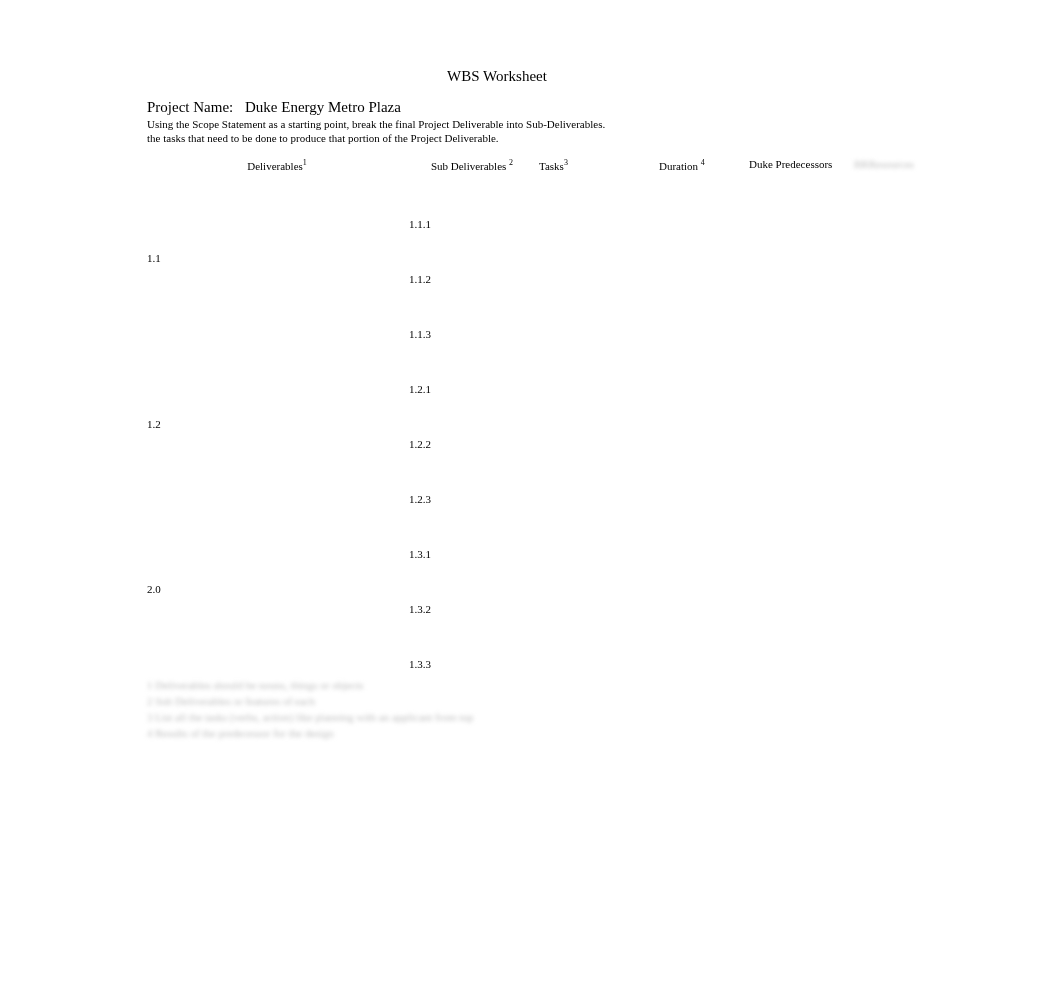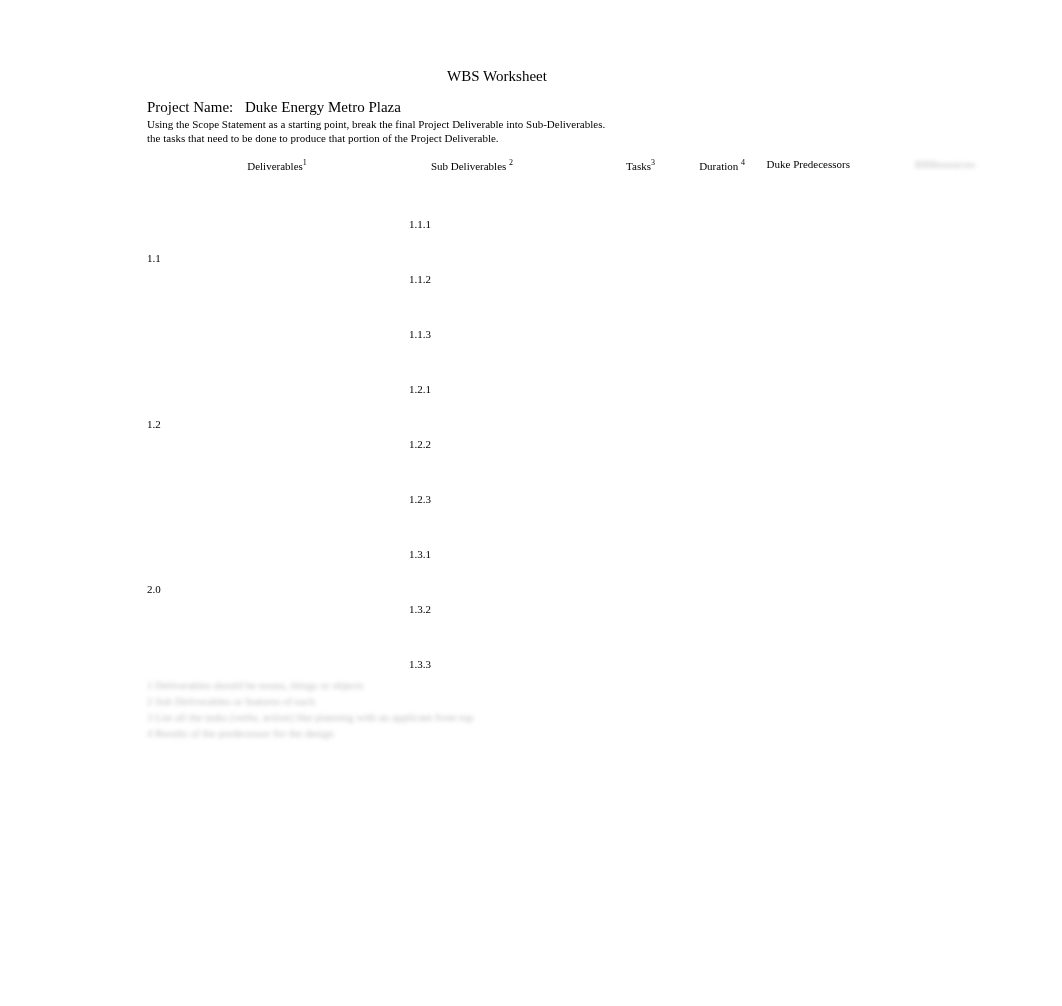--- a/index.html
+++ b/index.html
@@ -54,21 +54,21 @@
     }
     .worksheet {
       border-collapse: collapse;
       width: 830px;
     }
     .worksheet th {
       font-weight: normal;
       font-size: 11px;
       color: #000;
       padding: 4px 2px 6px 2px;
-      text-align: right;
+      text-align: left;
       border: none;
       vertical-align: top;
     }
     .worksheet th.left-head,
     .worksheet th.sub-head {
       text-align: center;
     }
     .worksheet td {
       font-size: 11px;
       color: #000;

